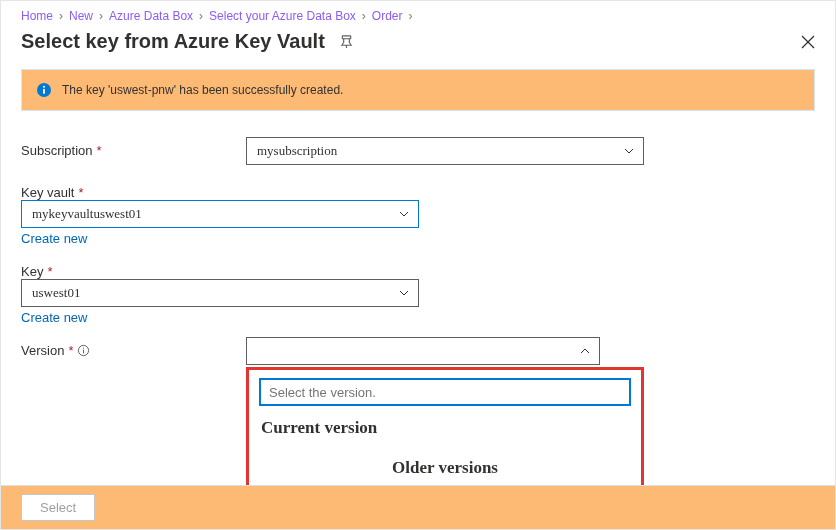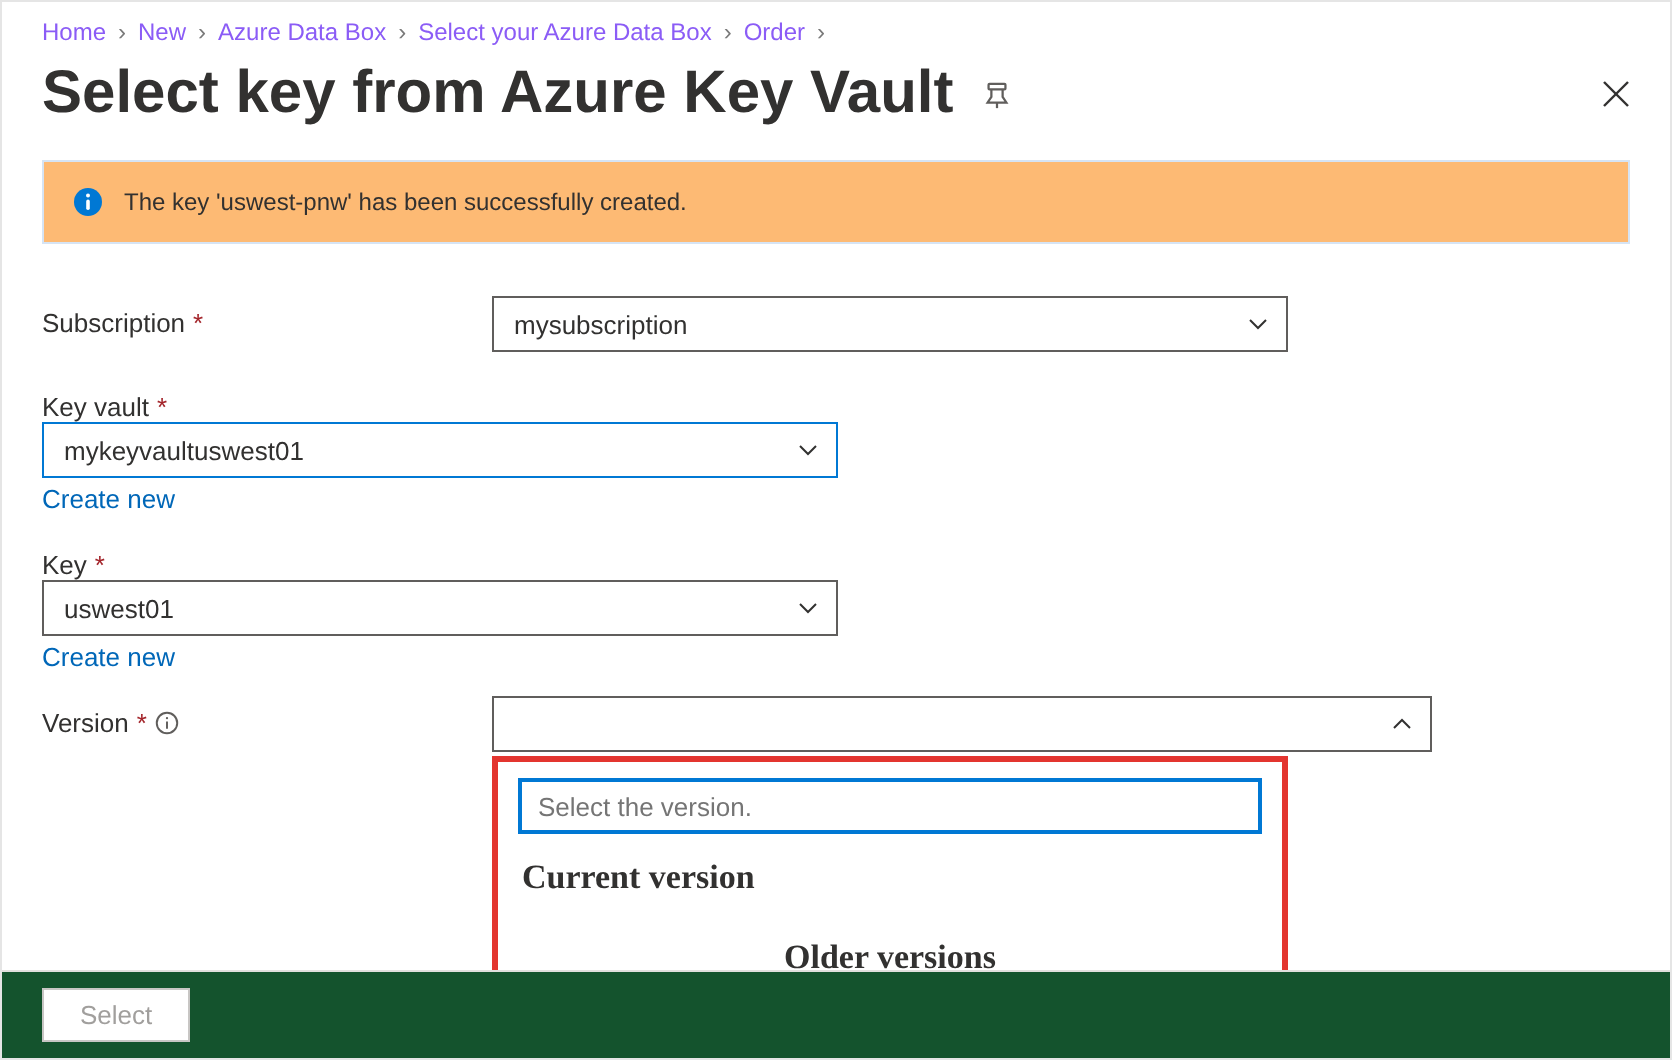--- a/index.html
+++ b/index.html
@@ -25,21 +25,21 @@
     text-decoration: none;
     cursor: pointer;
   }
   .breadcrumb .sep { color: #7a7a7a; }
   .title-row {
     display: flex;
     align-items: center;
     padding: 4px 20px 16px 20px;
   }
   .page-title {
-    font-size: 30px;
+    font-size: 20px;
     font-weight: 600;
     color: #323130;
     flex: 0 0 auto;
     text-align: right;
   }
   .pin-icon {
     margin-left: 14px;
     color: #605e5c;
     cursor: pointer;
     display: inline-flex;
@@ -99,20 +99,21 @@
   .select-ctl {
     position: relative;
     border: 1px solid #605e5c;
     height: 28px;
     display: flex;
     align-items: center;
     padding: 0 28px 0 10px;
     font-size: 13px;
     background: #fff;
     cursor: pointer;
+    font-family: Liberation Serif, serif;
   }
   .select-ctl .caret {
     position: absolute;
     right: 8px;
     top: 50%;
     transform: translateY(-50%);
     color: #323130;
     display: inline-flex;
   }
   .select-ctl.sel-focus {
@@ -122,21 +123,21 @@
     color: #0067b8;
     font-size: 13px;
     cursor: pointer;
     padding-top: 3px;
     padding-bottom: 8px;
     display: inline-block;
   }
 
   .version-area {
     position: relative;
-    width: 470px;
+    width: 354px;
   }
   .version-popup {
     position: absolute;
     left: 0;
     top: 30px;
     width: 398px;
     border: 3px solid #e3352f;
     padding: 8px 10px 10px 10px;
     background: #fff;
   }
@@ -163,21 +164,21 @@
   }
   .sec-head.older { padding-bottom: 4px; text-align: center; }
 
   .footer {
     position: absolute;
     left: 0;
     right: 0;
     bottom: 0;
     border-top: 1px solid #e1dfdd;
     padding: 8px 20px;
-    background: #14532d;
+    background: #fdba74;
   }
   .btn {
     border: 1px solid #c8c6c4;
     background: #fff;
     color: #a19f9d;
     font-size: 13px;
     padding: 5px 18px;
     cursor: pointer;
   }
 </style>

